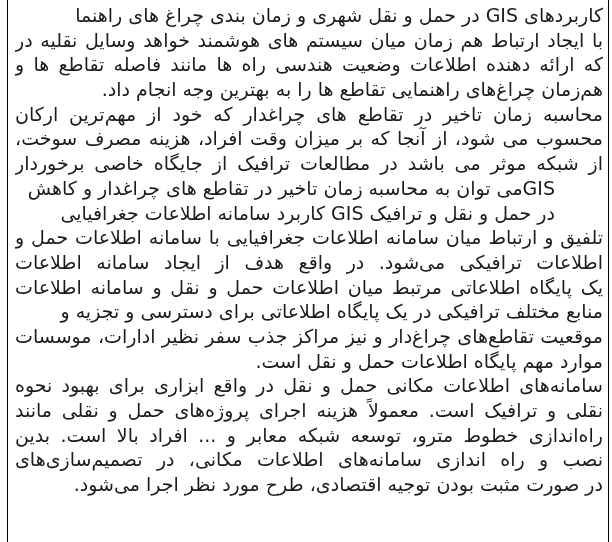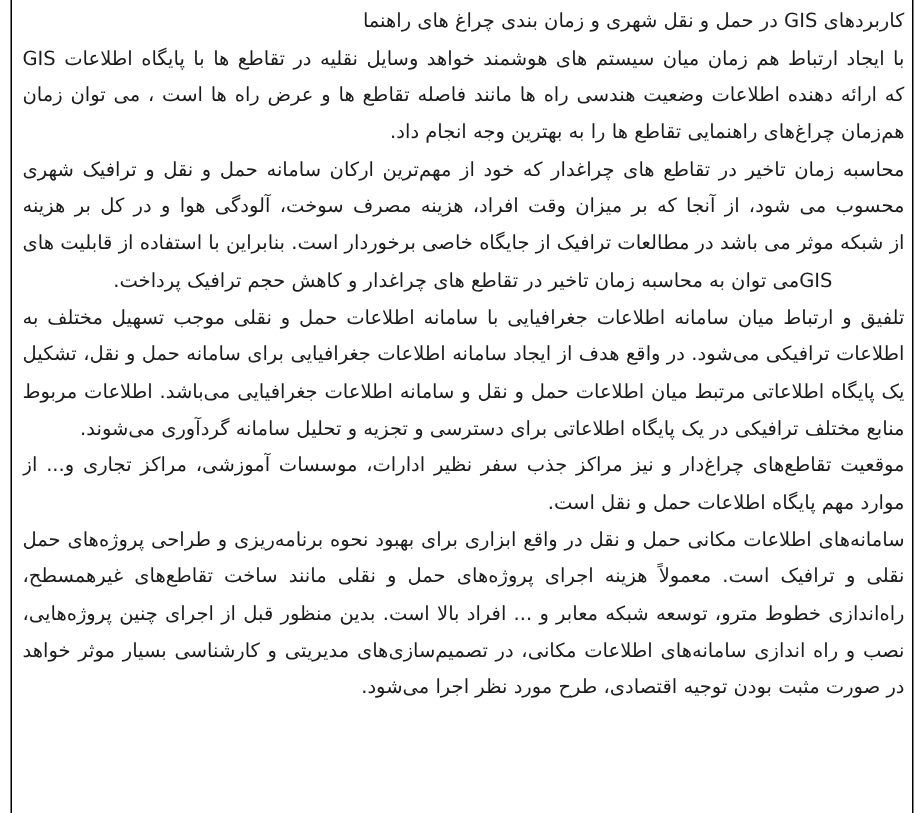--- a/index.html
+++ b/index.html
@@ -21,21 +21,21 @@
   .vb-left  { left: 7px; }
   .vb-right { left: 608px; }
   .content {
     position: absolute;
     top: 3px;
     right: 9px;
     left: 15px;
     direction: rtl;
     unicode-bidi: embed;
     color: #1c1c1c;
-    font-size: 13px;
+    font-size: 19px;
     line-height: 24.7px;
   }
   .line {
     height: 24.7px;
     overflow: hidden;
     text-align: right;
     white-space: normal;
   }
   
   .jst {
@@ -56,20 +56,21 @@
 
   <div class="content">
     <div class="line">کاربردهای GIS در حمل و نقل شهری و زمان بندی چراغ های راهنما</div>
     <div class="line jst">با ایجاد ارتباط هم زمان میان سیستم های هوشمند خواهد وسایل نقلیه در تقاطع ها با پایگاه اطلاعات GIS</div>
     <div class="line jst">که ارائه دهنده اطلاعات وضعیت هندسی راه ها مانند فاصله تقاطع ها و عرض راه ها است ، می توان زمان بندی</div>
     <div class="line">هم‌زمان چراغ‌های راهنمایی تقاطع ها را به بهترین وجه انجام داد.</div>
     <div class="line jst">محاسبه زمان تاخیر در تقاطع های چراغدار که خود از مهم‌ترین ارکان سامانه حمل و نقل و ترافیک شهری</div>
     <div class="line jst">محسوب می شود، از آنجا که بر میزان وقت افراد، هزینه مصرف سوخت، آلودگی هوا و در کل بر هزینه استفاده</div>
     <div class="line jst">از شبکه موثر می باشد در مطالعات ترافیک از جایگاه خاصی برخوردار است. بنابراین با استفاده از قابلیت های</div>
     <div class="line ind">GISمی توان به محاسبه زمان تاخیر در تقاطع های چراغدار و کاهش حجم ترافیک پرداخت.</div>
+    <div class="line ind">در حمل و نقل و ترافیک GIS کاربرد سامانه اطلاعات جغرافیایی</div>
     <div class="line jst">تلفیق و ارتباط میان سامانه اطلاعات جغرافیایی با سامانه اطلاعات حمل و نقلی موجب تسهیل مختلف به</div>
     <div class="line jst">اطلاعات ترافیکی می‌شود. در واقع هدف از ایجاد سامانه اطلاعات جغرافیایی برای سامانه حمل و نقل، تشکیل</div>
     <div class="line jst">یک پایگاه اطلاعاتی مرتبط میان اطلاعات حمل و نقل و سامانه اطلاعات جغرافیایی می‌باشد. اطلاعات مربوط به</div>
     <div class="line">منابع مختلف ترافیکی در یک پایگاه اطلاعاتی برای دسترسی و تجزیه و تحلیل سامانه گردآوری می‌شوند.</div>
     <div class="line jst">موقعیت تقاطع‌های چراغ‌دار و نیز مراکز جذب سفر نظیر ادارات، موسسات آموزشی، مراکز تجاری و... از جمله</div>
     <div class="line">موارد مهم پایگاه اطلاعات حمل و نقل است.</div>
     <div class="line jst">سامانه‌های اطلاعات مکانی حمل و نقل در واقع ابزاری برای بهبود نحوه برنامه‌ریزی و طراحی پروژه‌های حمل و</div>
     <div class="line jst">نقلی و ترافیک است. معمولاً هزینه اجرای پروژه‌های حمل و نقلی مانند ساخت تقاطع‌های غیرهمسطح،</div>
     <div class="line jst">راه‌اندازی خطوط مترو، توسعه شبکه معابر و ... افراد بالا است. بدین منظور قبل از اجرای چنین پروژه‌هایی،</div>
     <div class="line jst">نصب و راه اندازی سامانه‌های اطلاعات مکانی، در تصمیم‌سازی‌های مدیریتی و کارشناسی بسیار موثر خواهد بود.</div>

